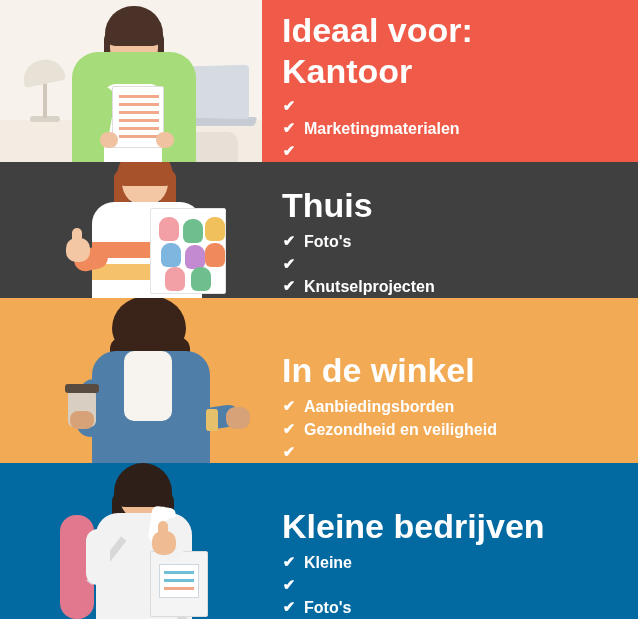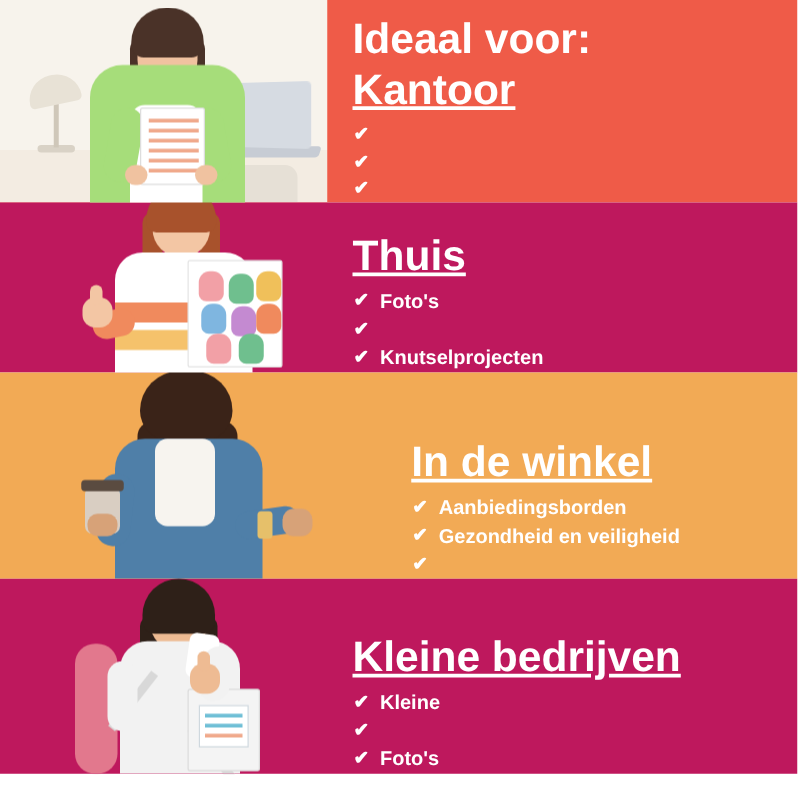--- a/index.html
+++ b/index.html
@@ -15,23 +15,23 @@
     flex-direction: column;
   }
   .band {
     position: relative;
     width: 100%;
     overflow: hidden;
     display: flex;
     align-items: stretch;
   }
   .band-1 { height: 162px; background: #ef5b48; }
-  .band-2 { height: 136px; background: #be185d; }
-  .band-3 { height: 165px; background: #f2aa55; gap: 47px; }
-  .band-4 { height: 156px; background: #be185d; }
+  .band-2 { height: 136px; background: #404040; }
+  .band-3 { height: 165px; background: #f2aa55; }
+  .band-4 { height: 156px; background: #0369a1; }
 
   
   .photo {
     position: relative;
     width: 262px;
     flex: 0 0 262px;
     overflow: hidden;
   }
   .photo-inner { position: absolute; inset: 0; }
 
@@ -51,21 +51,20 @@
     letter-spacing: 0px;
     line-height: 1.05;
     margin-bottom: 2px;
   }
   .heading {
     font-size: 34px;
     font-weight: 700;
     color: #ffffff;
     line-height: 1.08;
     margin-bottom: 6px;
-    text-decoration: underline;
   }
   .band-3 .heading, .band-4 .heading { color: #ffffff; }
   .list { list-style: none; }
   .list li {
     display: flex;
     align-items: flex-start;
     gap: 8px;
     font-size: 16px;
     font-weight: 700;
     color: #ffffff;
@@ -202,20 +201,21 @@
     </div>
     <div class="content">
       <div class="eyebrow">Ideaal voor:</div>
       <h2 class="heading">Kantoor</h2>
       <ul class="list">
         <li>
             <span class="check">✔</span>
           </li>
         <li>
             <span class="check">✔</span>
+            <span>Marketingmaterialen</span>
           </li>
         <li>
             <span class="check">✔</span>
           </li>
       </ul>
     </div>
   </section>
 
   <section class="band band-2">
     <div class="photo">

